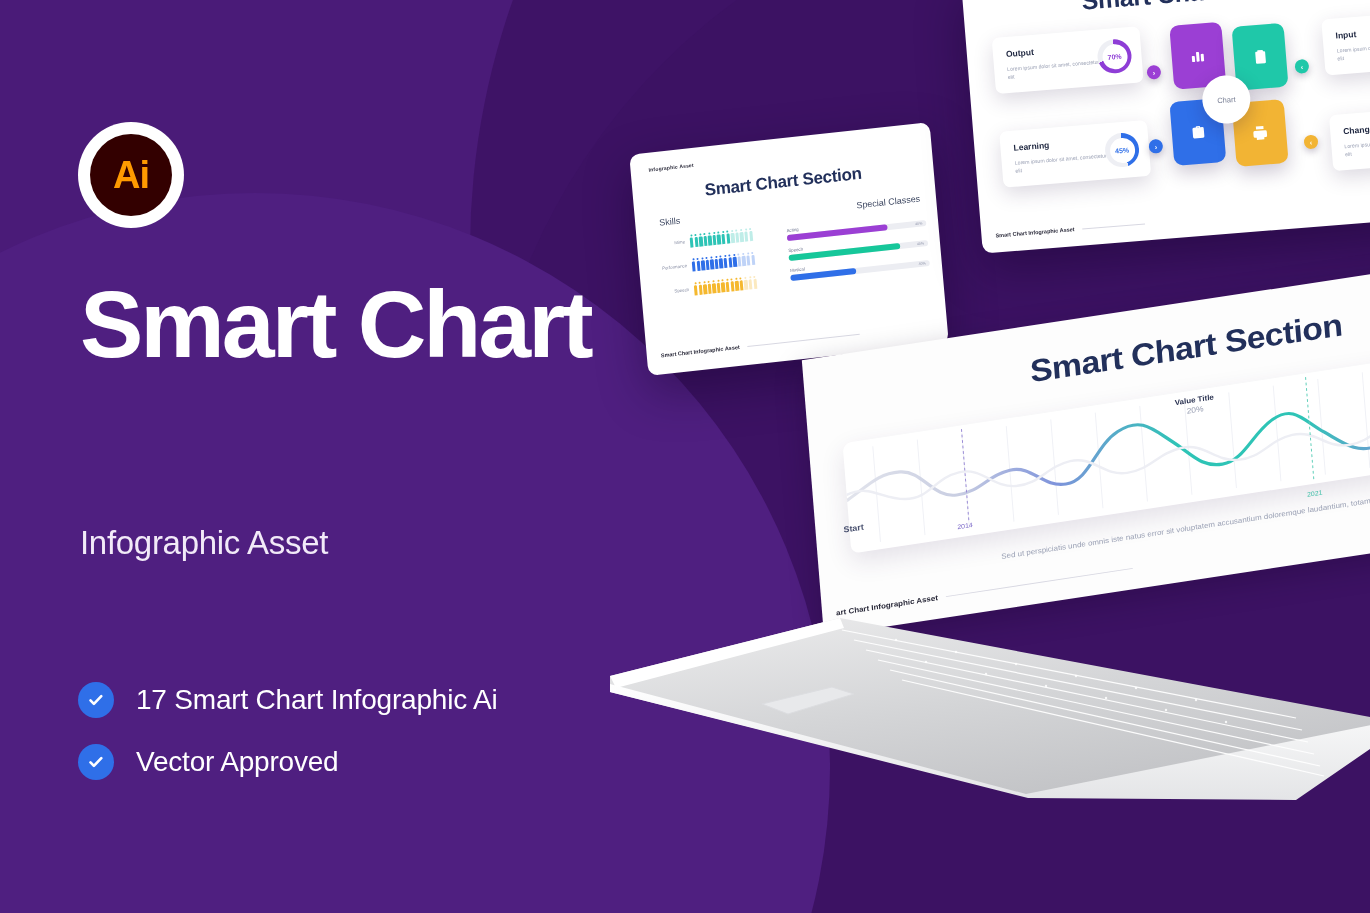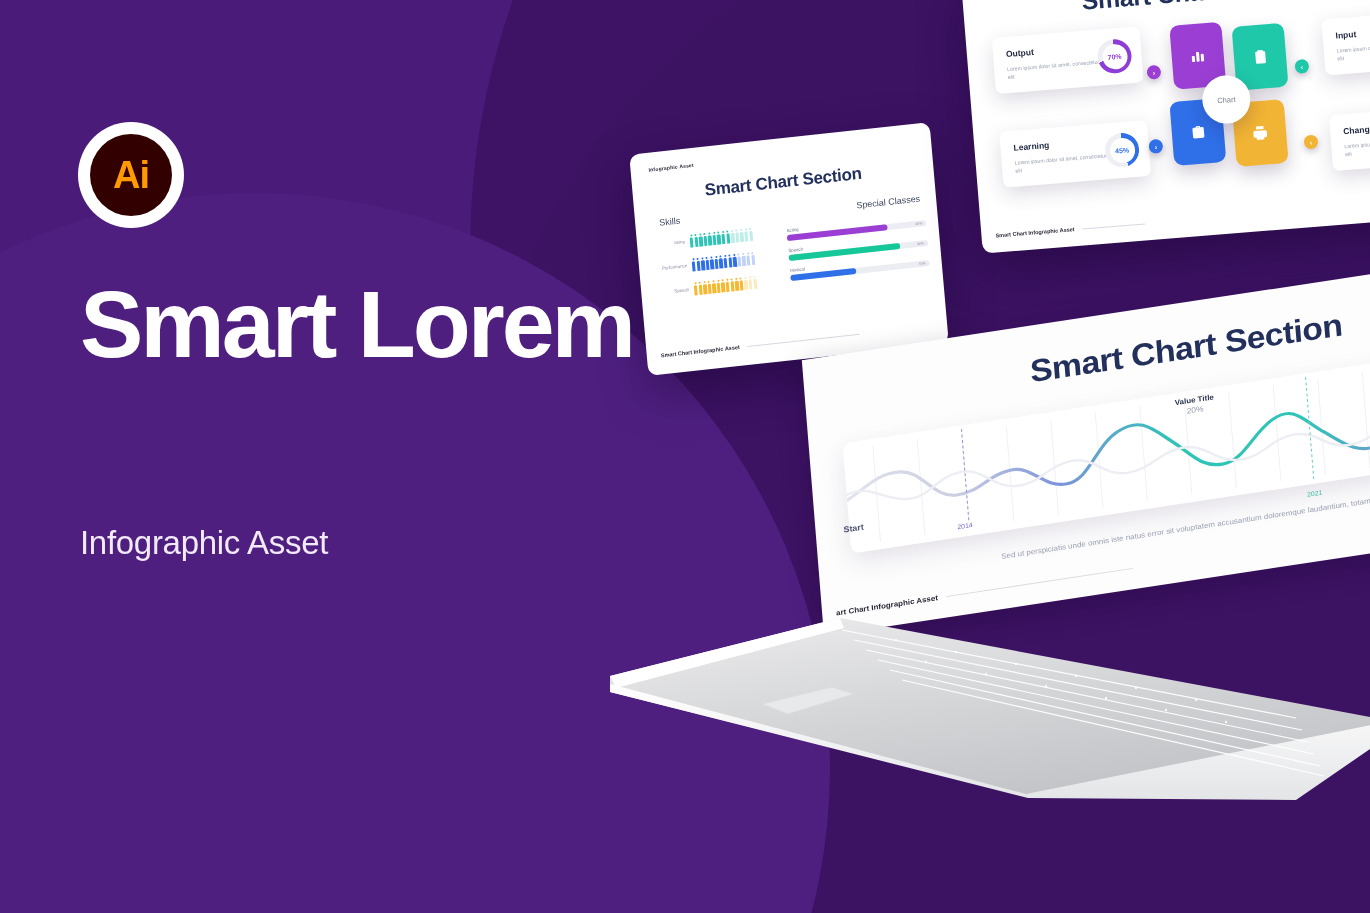--- a/index.html
+++ b/index.html
@@ -233,25 +233,43 @@
 
 <div id="left">
 
   <div class="ai-badge">
     <div class="ai-inner">
       <span class="ai-text">Ai</span>
     </div>
   </div>
 
   <h1 class="headline">
-    <span>Smart Lorem</span>
+    <span>Smart Chart</span>
   </h1>
 
   <div class="subhead">Infographic Asset</div>
 
+  <div class="features">
+    <div class="feature-row">
+      <span class="check-circle">
+        <svg width="20" height="20" viewBox="0 0 20 20">
+            <path d="M4.5 10.4l3.4 3.4 7.4-7.6" fill="none" stroke="#fff" stroke-width="2.6" stroke-linecap="round" stroke-linejoin="round"></path>
+          </svg>
+      </span>
+      <span class="feature-label">17  Smart Chart Infographic Ai</span>
+    </div>
+    <div class="feature-row">
+      <span class="check-circle">
+        <svg width="20" height="20" viewBox="0 0 20 20">
+            <path d="M4.5 10.4l3.4 3.4 7.4-7.6" fill="none" stroke="#fff" stroke-width="2.6" stroke-linecap="round" stroke-linejoin="round"></path>
+          </svg>
+      </span>
+      <span class="feature-label">Vector Approved</span>
+    </div>
+  </div>
 </div>
 
 <div class="card" id="cardA">
   <div class="card-kicker">Infographic Asset</div>
   <div class="card-title">Smart Chart Section</div>
 
   <div class="colwrap">
     <div class="skills-col">
       <div class="skills-head">Skills</div>
 

